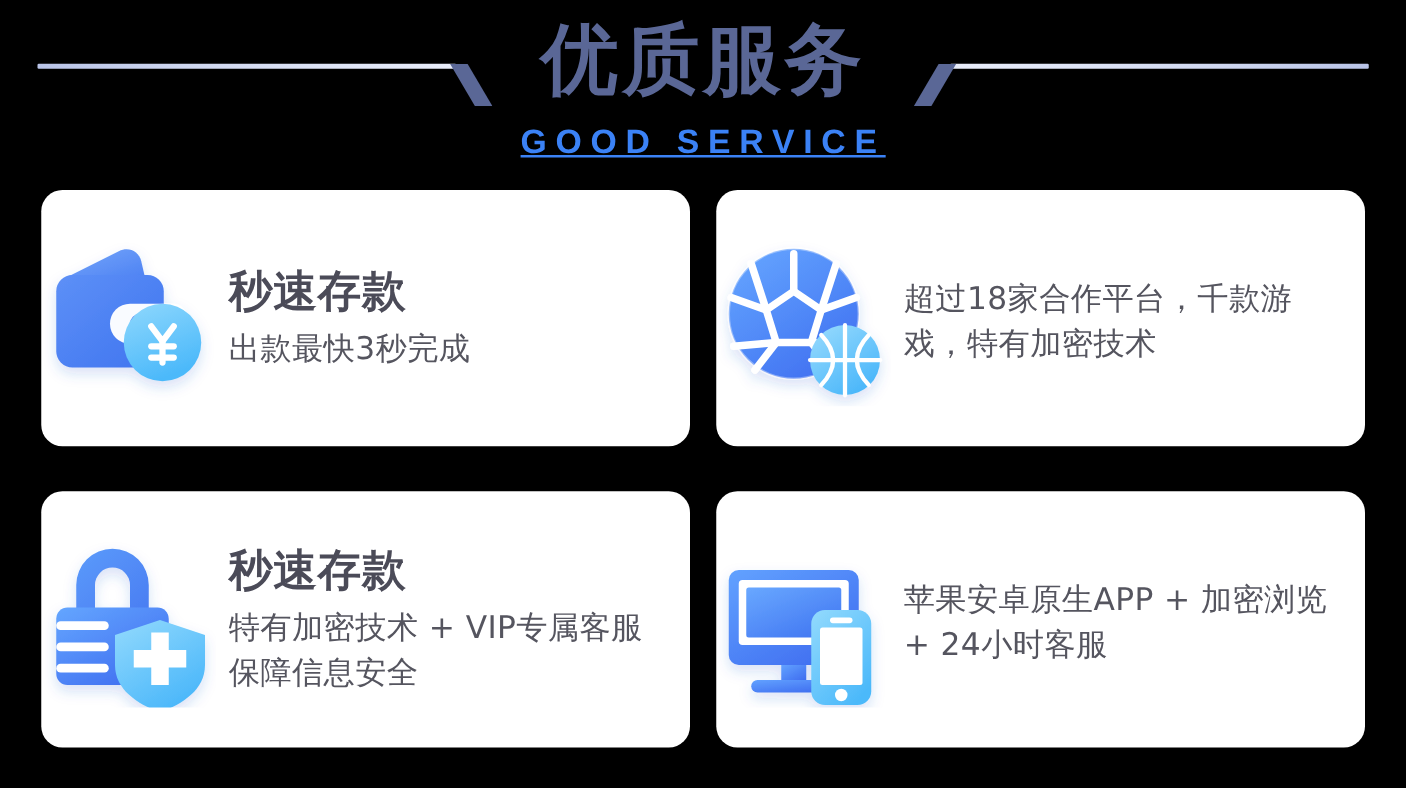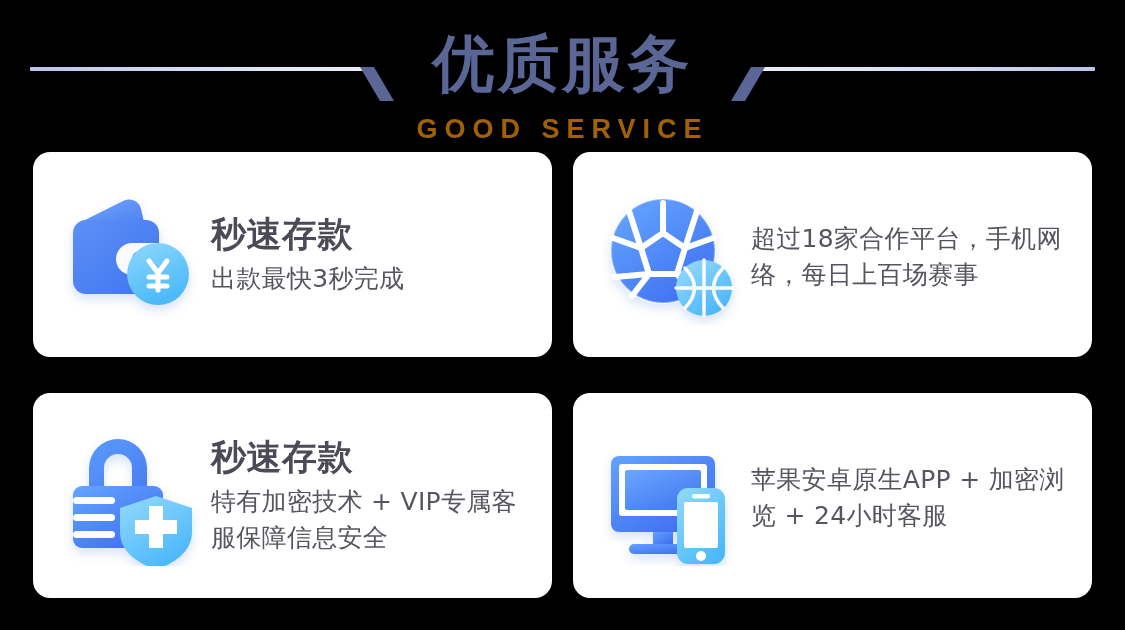--- a/index.html
+++ b/index.html
@@ -15,21 +15,21 @@
   #root {
     position: relative;
     width: 1125px;
     height: 630px;
     background: #000000;
   }
 
   
   .header {
     position: absolute;
-    left: 0; top: 16px;
+    left: 0; top: 0;
     width: 917px;
     height: 145px;
   }
 
   .header-band {
     position: absolute;
     left: 0; top: 0;
     width: 1125px;
     height: 90px;
   }
@@ -78,22 +78,23 @@
   }
 
   .title-en {
     position: absolute;
     left: 0; top: 98px;
     width: 1125px;
     text-align: center;
     font-size: 27px;
     font-weight: 700;
     letter-spacing: 7px;
-    color: #a16207;
+    color: #3b82f6;
     font-family: "Liberation Sans", sans-serif;
+    text-decoration: underline;
   }
 
   
   .grid {
     position: absolute;
     left: 33px;
     top: 152px;
     width: 1059px;
     height: 446px;
     display: grid;
@@ -102,21 +103,20 @@
     column-gap: 21px;
     row-gap: 36px;
   }
 
   .card {
     position: relative;
     background: #ffffff;
     border-radius: 17px;
     display: flex;
     align-items: center;
-    padding-left: 28px;
     overflow: hidden;
   }
 
   .card-icon {
     position: relative;
     width: 140px;
     height: 140px;
     flex: 0 0 140px;
   }
 
@@ -241,21 +241,21 @@
             <g fill="none" stroke="#ffffff" stroke-width="3.4" stroke-linecap="round">
               <path d="M103 75 v56"></path>
               <path d="M75 103 h56"></path>
               <path d="M84 83 Q103 103 84 123"></path>
               <path d="M122 83 Q103 103 122 123"></path>
             </g>
           </g>
         </svg>
       </div>
       <div class="card-text">
-        <div class="card-desc">超过18家合作平台，手机网络，每日上百场赛事</div>
+        <div class="card-desc">超过18家合作平台，千款游戏，特有加密技术</div>
       </div>
     </div>
 
     <div class="card">
       <div class="card-icon">
         <svg class="icon-svg" viewBox="0 0 140 140" xmlns="http://www.w3.org/2000/svg">
           <defs>
             <linearGradient id="l-body" x1="0" y1="0" x2="0.8" y2="1">
               <stop offset="0%" stop-color="#64a6ff"></stop>
                 <stop offset="100%" stop-color="#3f6df0"></stop>

